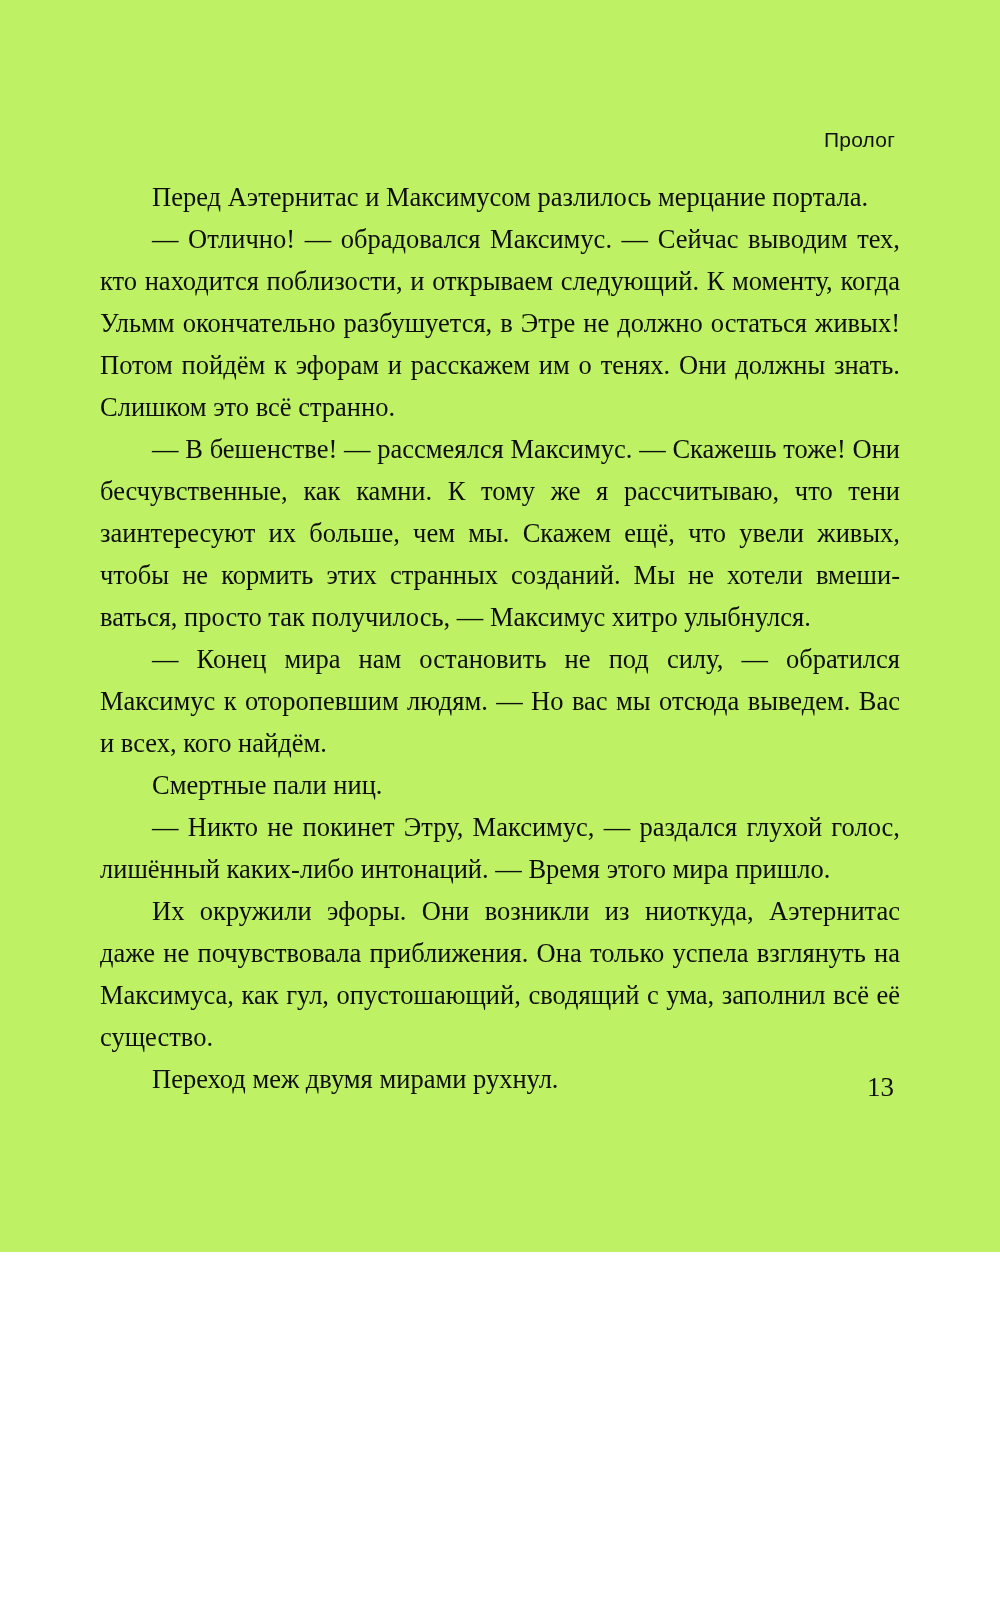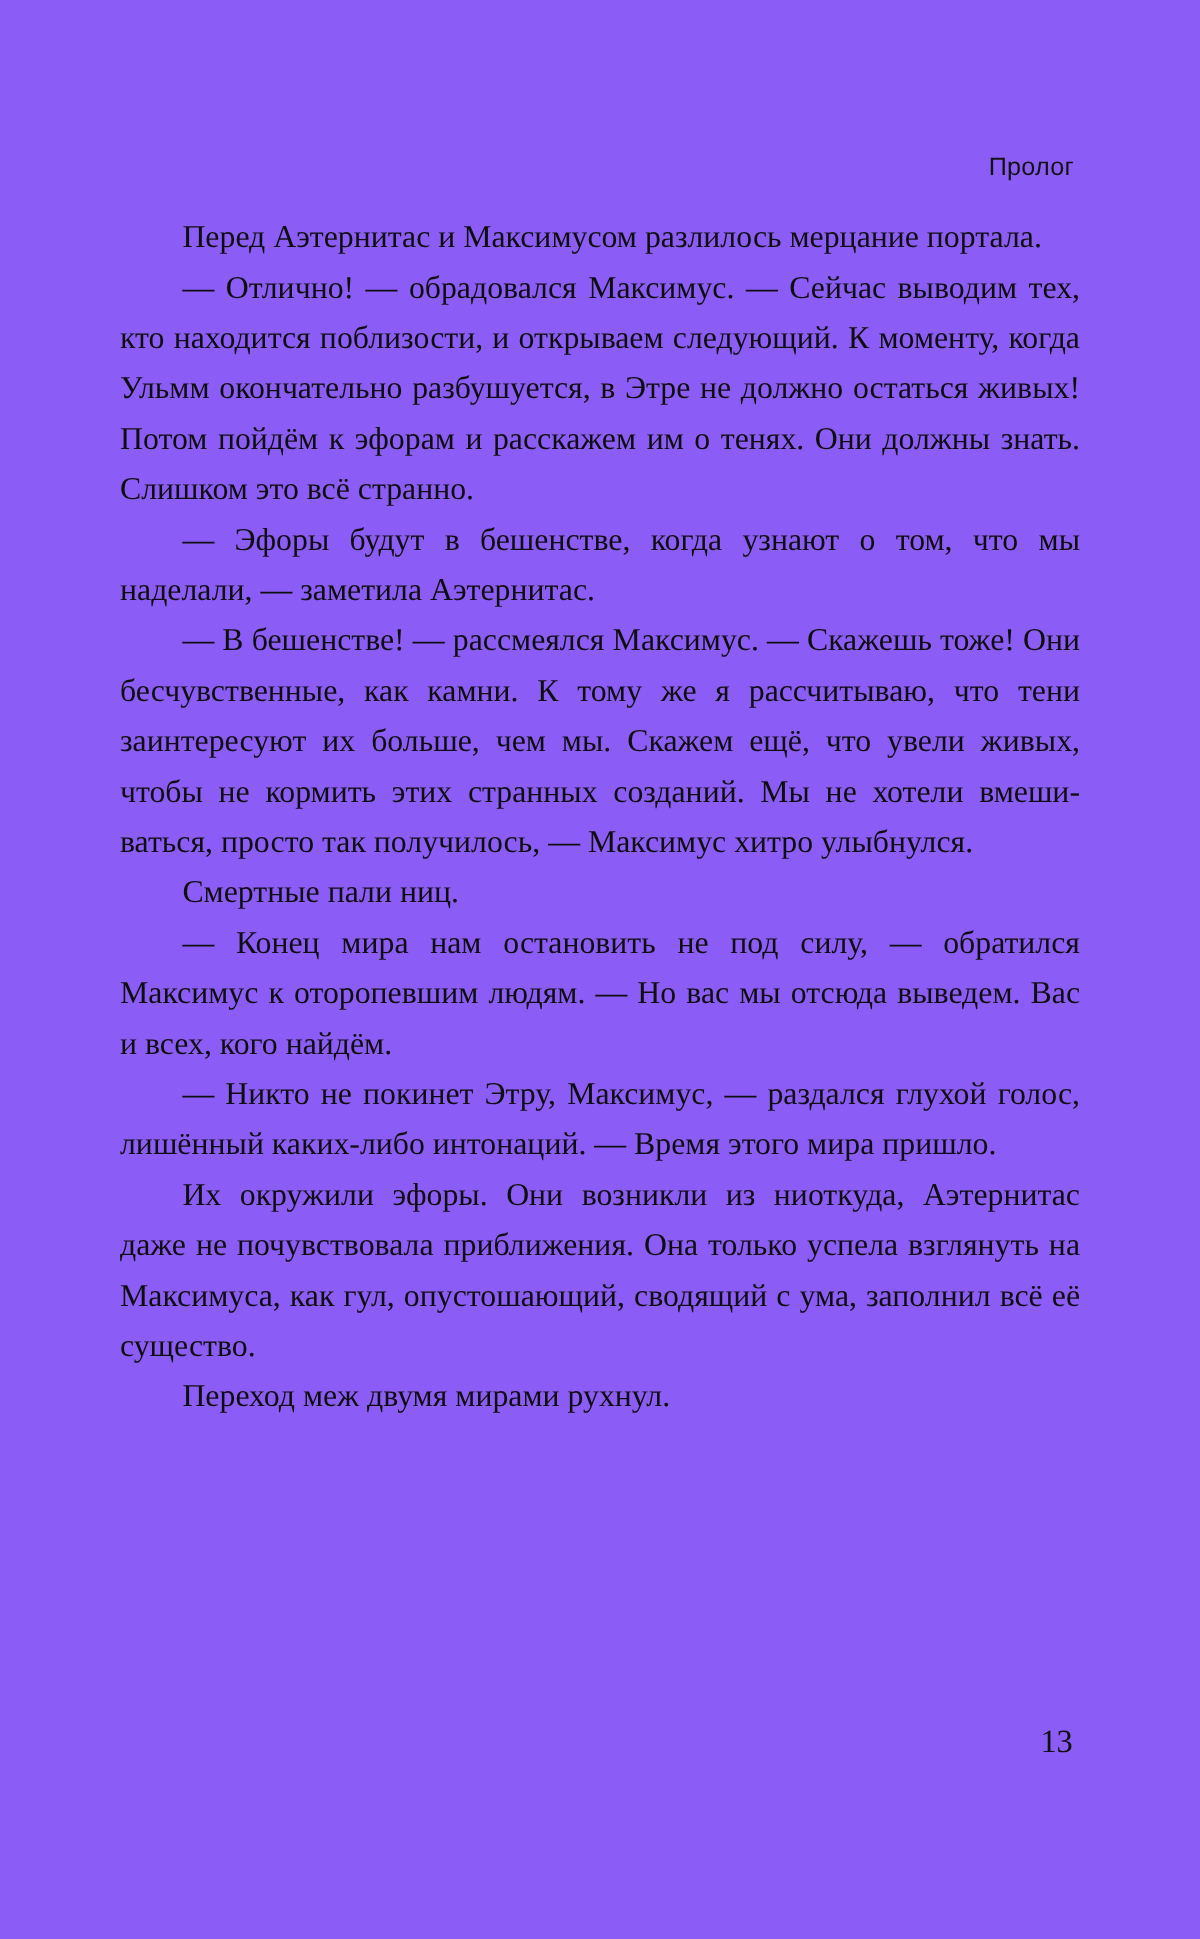--- a/index.html
+++ b/index.html
@@ -3,22 +3,22 @@
 <meta charset="utf-8">
 <style>
   html, body {
     margin: 0;
     padding: 0;
     background: #ffffff;
   }
   .page {
     position: relative;
     width: 1000px;
-    height: 1616px;
-    background: #8b5cf6;
+    height: 1252px;
+    background: #bef264;
     box-sizing: border-box;
     overflow: hidden;
   }
   .running-head {
     position: absolute;
     top: 128px;
     right: 105px;
     font-family: "Liberation Sans", sans-serif;
     font-size: 21px;
     color: #121212;
@@ -53,24 +53,23 @@
 </head>
 <body>
 
 <div class="page">
 
   <div class="running-head">Пролог</div>
 
   <div class="text-block">
     <p>Перед Аэтернитас и Максимусом разлилось мерца­ние портала.</p>
     <p>— Отлично! — обрадовался Максимус. — Сейчас выводим тех, кто находится поблизости, и открываем следующий. К моменту, когда Ульмм окончательно разбушуется, в Этре не должно остаться живых! По­том пойдём к эфорам и расскажем им о тенях. Они должны знать. Слишком это всё странно.</p>
-    <p>— Эфоры будут в бешенстве, когда узнают о том, что мы наделали, — заметила Аэтернитас.</p>
     <p>— В бешенстве! — рассмеялся Максимус. — Ска­жешь тоже! Они бесчувственные, как камни. К тому же я рассчитываю, что тени заинтересуют их больше, чем мы. Скажем ещё, что увели живых, чтобы не кор­мить этих странных созданий. Мы не хотели вмеши­ваться, просто так получилось, — Максимус хитро улыбнулся.</p>
+    <p>— Конец мира нам остановить не под силу, — обра­тился Максимус к оторопевшим людям. — Но вас мы отсюда выведем. Вас и всех, кого найдём.</p>
     <p>Смертные пали ниц.</p>
-    <p>— Конец мира нам остановить не под силу, — обра­тился Максимус к оторопевшим людям. — Но вас мы отсюда выведем. Вас и всех, кого найдём.</p>
     <p>— Никто не покинет Этру, Максимус, — раздался глухой голос, лишённый каких-либо интонаций. — Время этого мира пришло.</p>
     <p>Их окружили эфоры. Они возникли из ниоткуда, Аэтернитас даже не почувствовала приближения. Она только успела взглянуть на Максимуса, как гул, опустошающий, сводящий с ума, заполнил всё её су­щество.</p>
     <p>Переход меж двумя мирами рухнул.</p>
   </div>
 
   <div class="folio">13</div>
 
 </div>
 
 </body></html>

